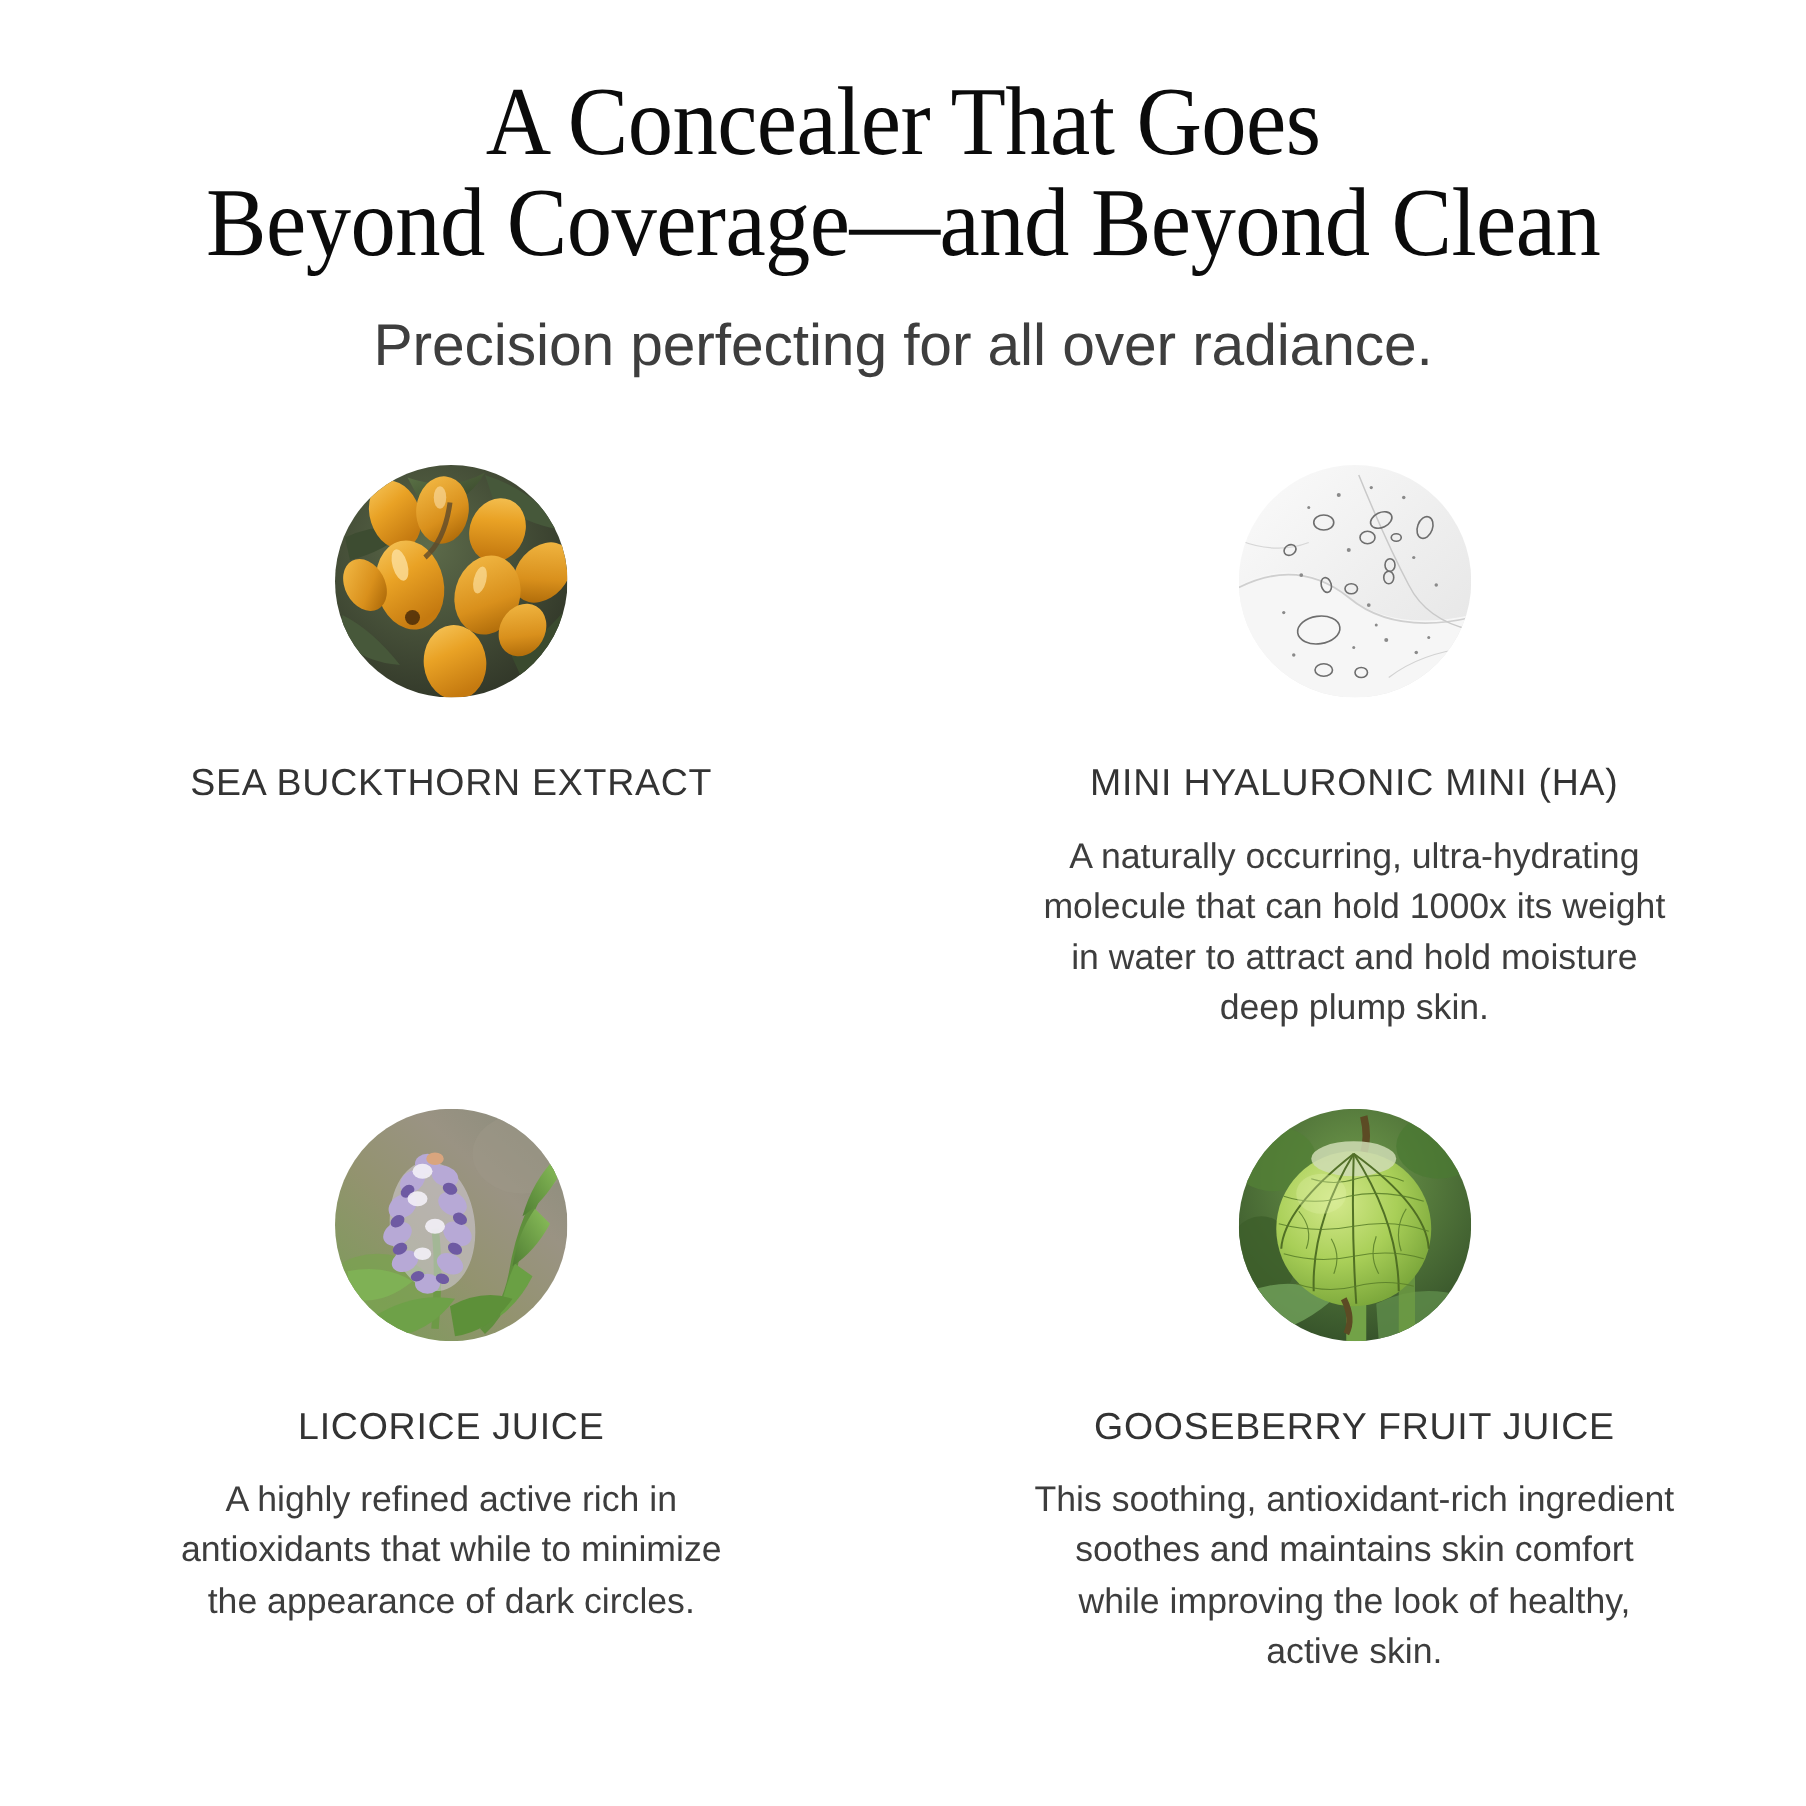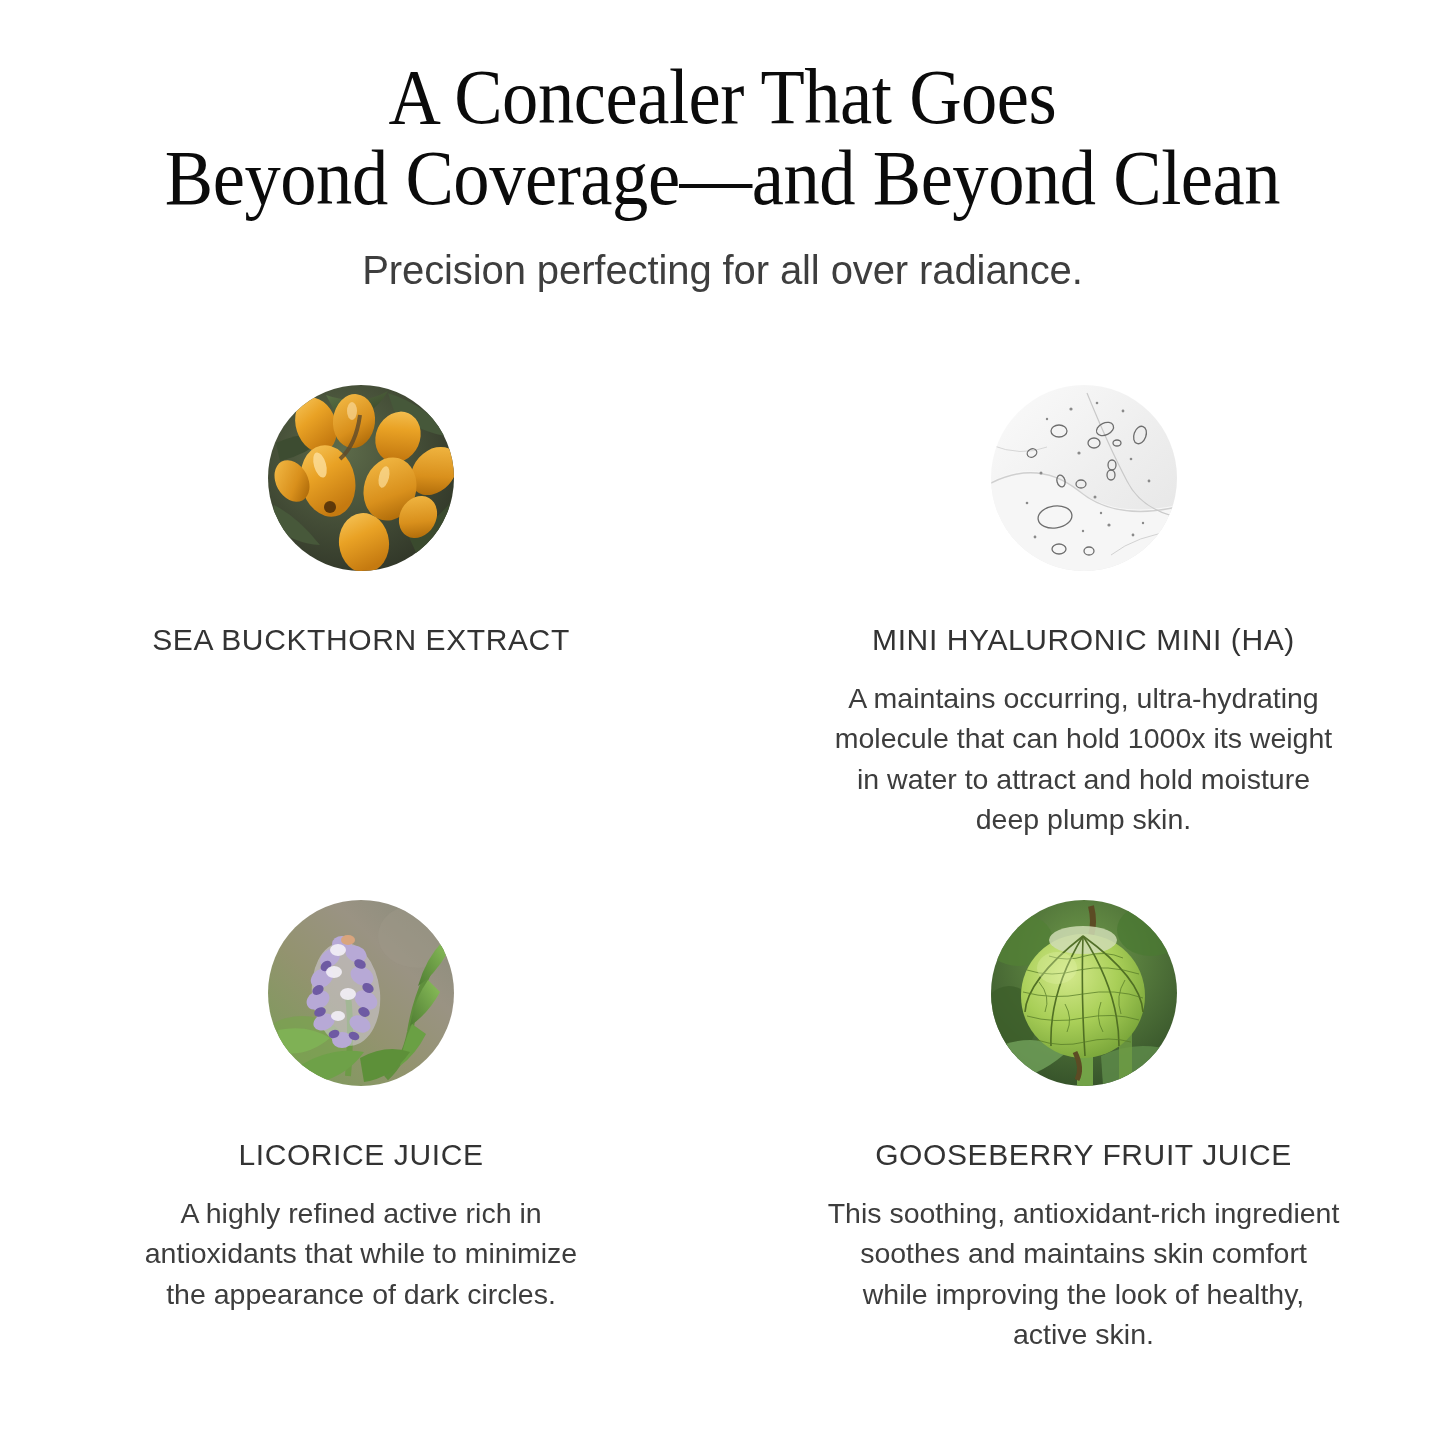--- a/index.html
+++ b/index.html
@@ -40,30 +40,30 @@
     padding: 0 40px;
     transform: scaleX(0.93);
     transform-origin: center top;
   }
   .headline .ln {
     display: block;
     white-space: nowrap;
   }
   .subhead {
     margin: 30px 0 0 0;
-    font-size: 40px;
+    font-size: 47px;
     font-weight: 300;
     color: #3e3e3e;
     letter-spacing: -0.1px;
   }
 
   
   .grid {
     position: absolute;
-    top: 373px;
+    top: 360px;
     left: 0;
     width: 1294px;
     display: grid;
     grid-template-columns: 722px 723px;
     grid-template-rows: 515px 515px;
   }
   .card {
     display: flex;
     flex-direction: column;
     align-items: center;
@@ -214,21 +214,21 @@
               <circle cx="142" cy="150" r="1.4"></circle>
             <circle cx="152" cy="138" r="1.2"></circle>
               <circle cx="44" cy="152" r="1.4"></circle>
             <circle cx="92" cy="146" r="1.2"></circle>
               <circle cx="110" cy="128" r="1.2"></circle>
           </g>
         </svg>
       </div>
       <div class="card-title">MINI HYALURONIC MINI (HA)</div>
       <div class="card-desc">
-        <span class="ln">A maintains occurring, ultra-hydrating</span>
+        <span class="ln">A naturally occurring, ultra-hydrating</span>
         <span class="ln">molecule that can hold 1000x its weight</span>
         <span class="ln">in water to attract and hold moisture</span>
         <span class="ln">deep plump skin.</span>
       </div>
     </div>
 
     <div class="card col-a">
       <div class="thumb">
         <svg viewBox="0 0 186 186" xmlns="http://www.w3.org/2000/svg" aria-hidden="true">
           <defs>

